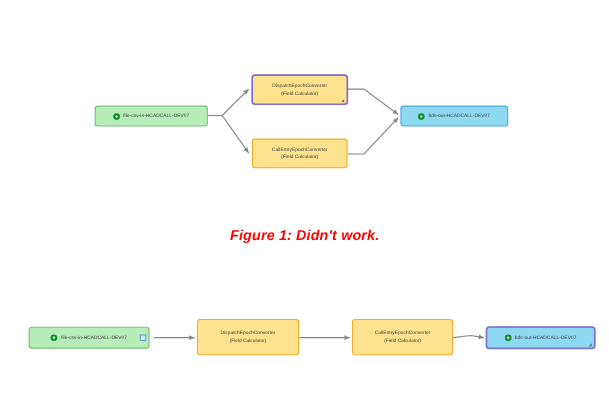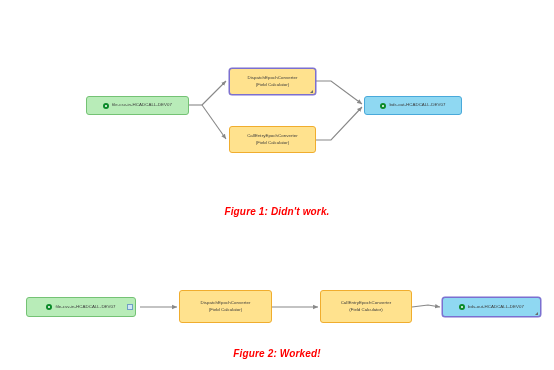--- a/index.html
+++ b/index.html
@@ -123,21 +123,21 @@
   }
 
   
   .caption {
     position: absolute;
     width: 554px;
     text-align: center;
     color: #ff0000;
     font-style: italic;
     font-weight: bold;
-    font-size: 10px;
+    font-size: 13px;
     letter-spacing: 0.15px;
   }
 </style>
 </head>
 <body>
 
 <div class="canvas">
 
   <svg class="edge-layer" viewBox="0 0 554 370" xmlns="http://www.w3.org/2000/svg">
     <defs>
@@ -199,15 +199,14 @@
     <span class="node-label">CallEntryEpochConverter</span>
     <span class="node-sub">(Field Calculator)</span>
   </div>
 
   <div class="node node-io node-blue node-selected" style="left:442px; top:297px; width:99px; height:20px;">
     <span class="status-dot"></span>
     <span class="node-label">bds-out-HCADCALL-DEV07</span>
     <span class="resize-glyph"></span>
   </div>
 
-  <div class="caption" style="top:348px;">Figure 2: Worked!</div>
 
 </div>
 
 </body></html>

